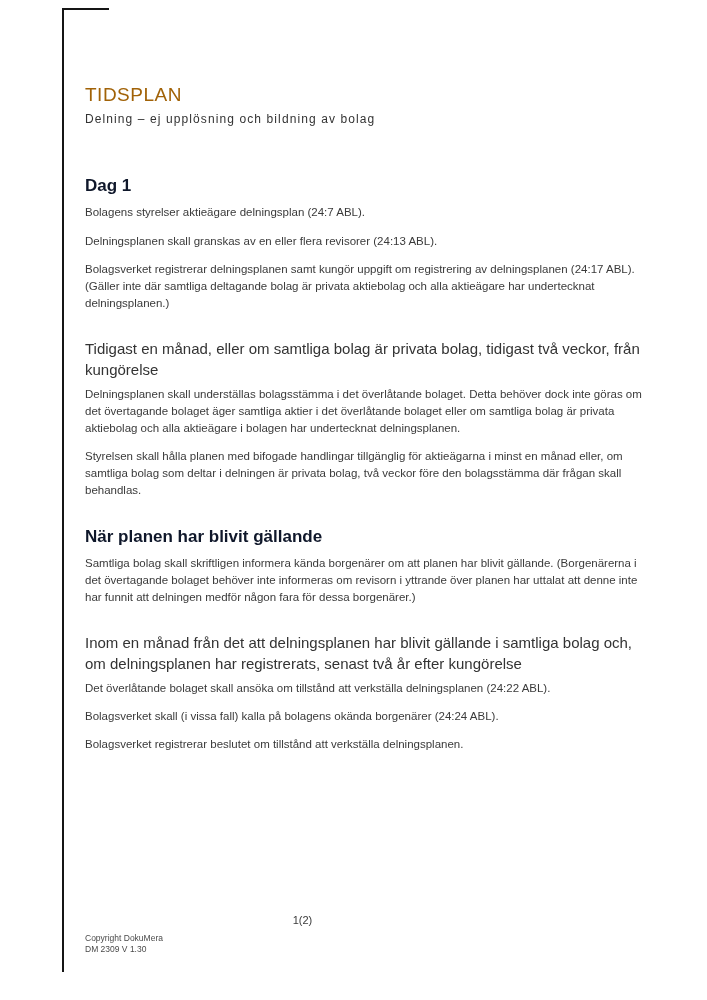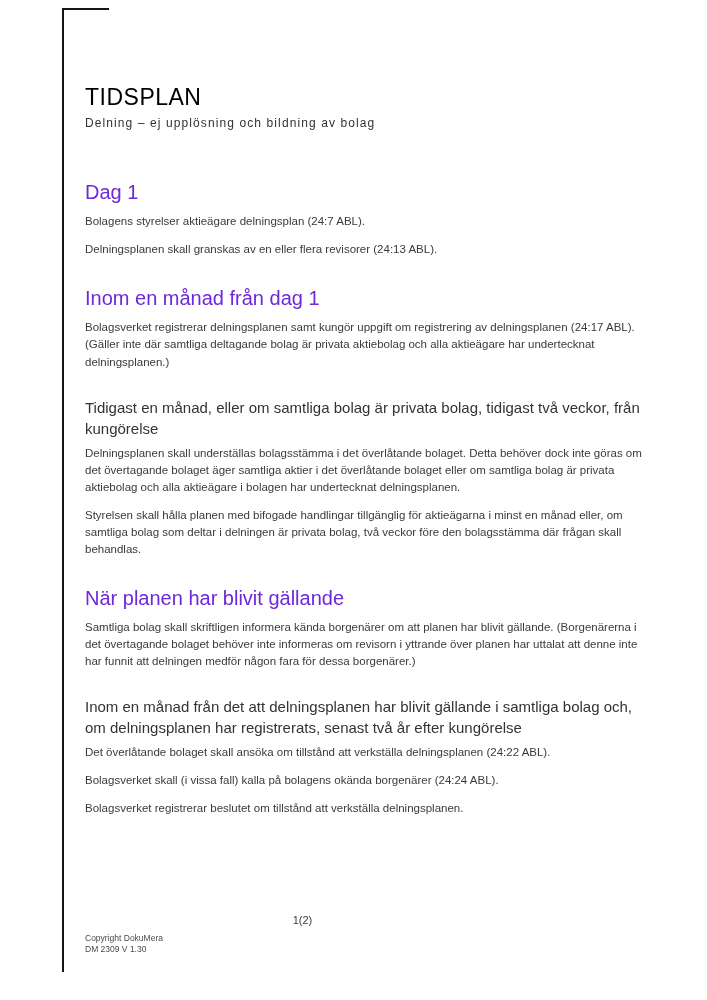--- a/index.html
+++ b/index.html
@@ -27,38 +27,38 @@
     width: 47px; height: 2px;
     background: #151515;
   }
   .content {
     position: absolute;
     left: 85px; top: 0;
     width: 557px;
   }
   .doc-title {
     margin-top: 84px;
-    font-size: 23px;
+    font-size: 19px;
     font-weight: 300;
     letter-spacing: 0.5px;
-    color: #000000;
+    color: #a16207;
     line-height: 1.15;
   }
   .doc-subtitle {
     margin-top: 4px;
     font-size: 12px;
     letter-spacing: 1.1px;
     color: #333333;
     line-height: 1.5;
   }
   .heading-small {
     margin: 26px 0 6px 0;
-    font-size: 20px;
-    font-weight: 400;
-    color: #6d28d9;
+    font-size: 17px;
+    font-weight: 700;
+    color: #0f172a;
     line-height: 1.45;
   }
   .heading-small.first { margin-top: 46px; }
   .heading-large {
     margin: 26px 0 6px 0;
     font-size: 15px;
     font-weight: 400;
     color: #333333;
     line-height: 1.4;
   }
@@ -97,21 +97,20 @@
     <div class="doc-title">TIDSPLAN</div>
     <div class="doc-subtitle">Delning – ej upplösning och bildning av bolag</div>
 
     <div>
       <h2 class="heading-small first">Dag 1</h2>
       <p class="body-p">Bolagens styrelser aktieägare delningsplan (24:7 ABL).</p>
       <p class="body-p">Delningsplanen skall granskas av en eller flera revisorer (24:13 ABL).</p>
     </div>
 
     <div>
-      <h2 class="heading-small">Inom en månad från dag 1</h2>
       <p class="body-p">Bolagsverket registrerar delningsplanen samt kungör uppgift om registrering av delningsplanen (24:17 ABL). (Gäller inte där samtliga deltagande bolag är privata aktiebolag och alla aktieägare har undertecknat delningsplanen.)</p>
     </div>
 
     <div>
       <h2 class="heading-large">Tidigast en månad, eller om samtliga bolag är privata bolag, tidigast två veckor, från kungörelse</h2>
       <p class="body-p">Delningsplanen skall underställas bolagsstämma i det överlåtande bolaget. Detta behöver dock inte göras om det övertagande bolaget äger samtliga aktier i det överlåtande bolaget eller om samtliga bolag är privata aktiebolag och alla aktieägare i bolagen har undertecknat delningsplanen.</p>
       <p class="body-p">Styrelsen skall hålla planen med bifogade handlingar tillgänglig för aktieägarna i minst en månad eller, om samtliga bolag som deltar i delningen är privata bolag, två veckor före den bolagsstämma där frågan skall behandlas.</p>
     </div>
 
     <div>

